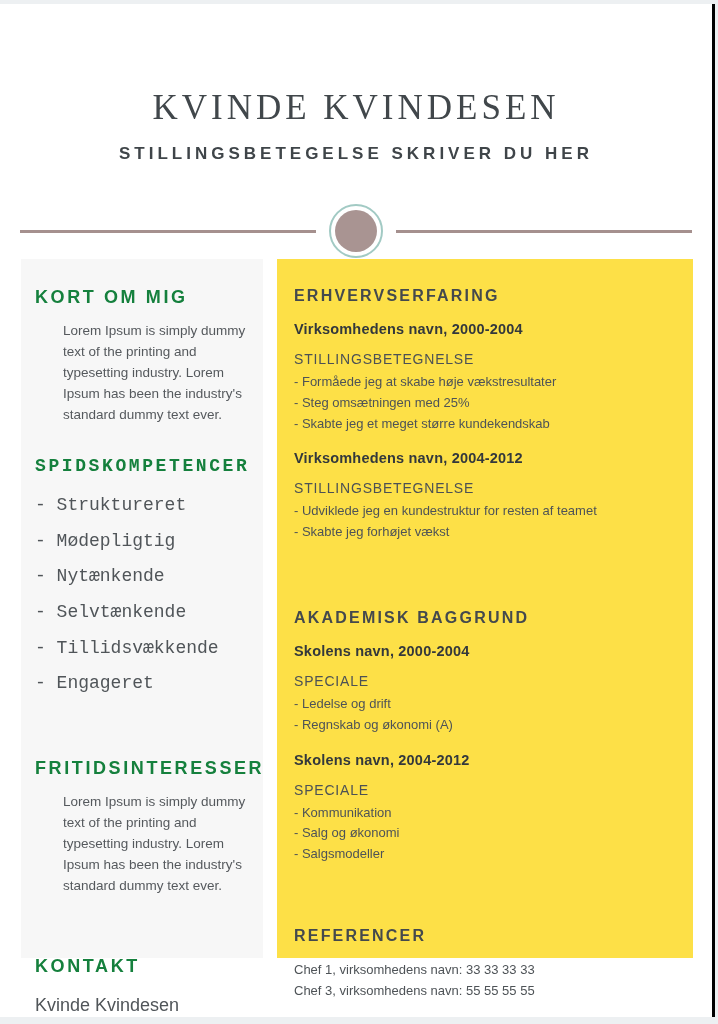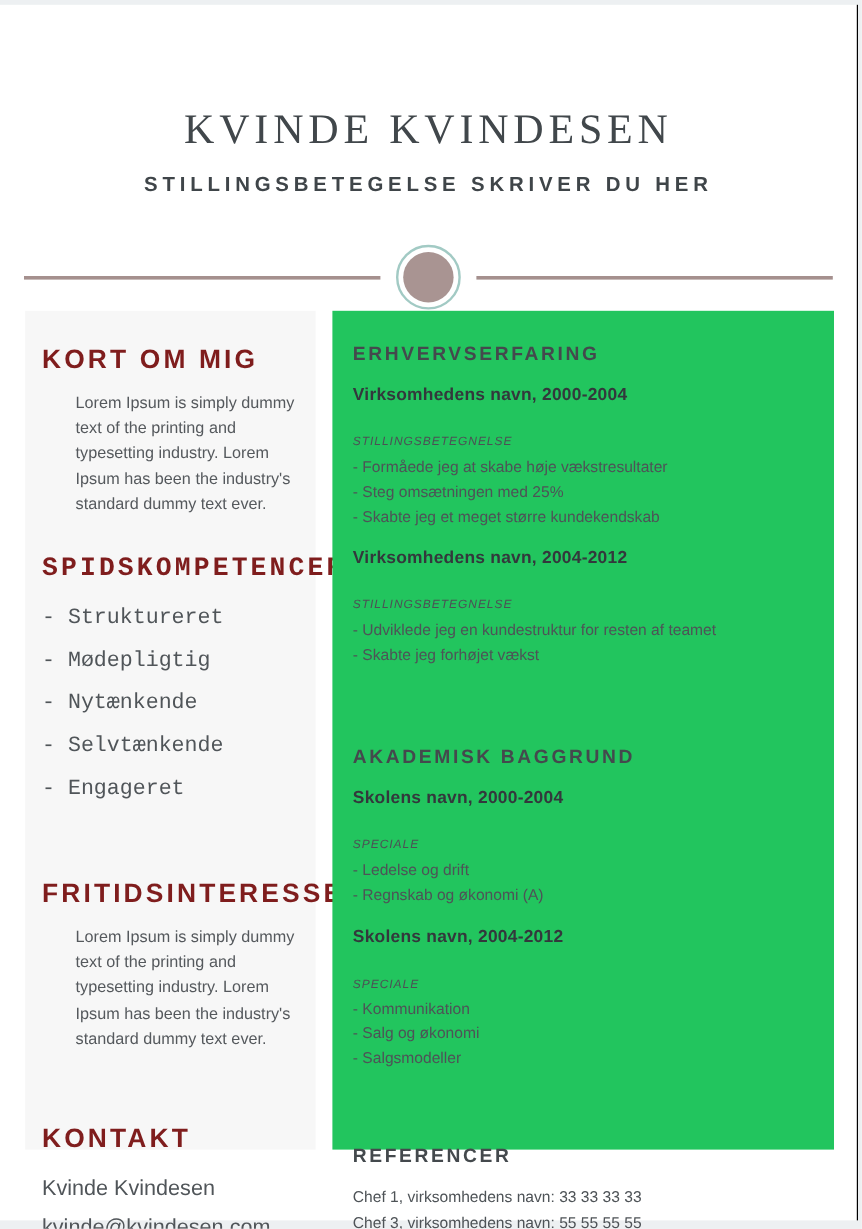--- a/index.html
+++ b/index.html
@@ -16,21 +16,21 @@
     background: #edf0f2;
     overflow: hidden;
   }
   .sheet {
     position: absolute;
     top: 4px;
     bottom: 7px;
     left: 0;
     width: 715px;
     background: #ffffff;
-    border-right: 1px solid #000000;
+    border-right: 3px solid #000000;
   }
   
   .header { text-align: center; }
   .doc-title {
     margin-top: 84px;
     font-family: "Liberation Serif", serif;
     font-size: 35px;
     font-weight: 500;
     letter-spacing: 4px;
     color: #41474b;
@@ -84,29 +84,29 @@
     gap: 14px;
   }
   .col-left {
     width: 242px;
     flex: 0 0 auto;
     background: #f7f7f7;
     padding: 28px 14px 20px 14px;
   }
   .col-right {
     flex: 1;
-    background: #22c55e;
+    background: #fde047;
     padding: 28px 26px 20px 17px;
   }
   
   .sec-heading {
-    font-size: 22px;
+    font-size: 18px;
     font-weight: 600;
     letter-spacing: 2.6px;
-    color: #7f1d1d;
+    color: #15803d;
   }
   .col-right .sec-heading { font-size: 16px; letter-spacing: 2.2px; color: #44494d; }
   .body-text {
     margin-top: 12px;
     font-size: 13.5px;
     line-height: 1.56;
     color: #55595d;
     margin-left: 28px;
   }
   .skill-list, .contact-list {
@@ -123,23 +123,22 @@
   .sec-contact  { margin-top: 60px; }
 
   .entry { margin-top: 16px; }
   .entry-title {
     font-size: 14.5px;
     font-weight: 700;
     letter-spacing: 0.2px;
     color: #33383c;
   }
   .entry-sub {
-    margin-top: 26px;
-    font-size: 10px;
-    font-style: italic;
+    margin-top: 14px;
+    font-size: 14px;
     letter-spacing: 0.8px;
     color: #4c5155;
   }
   .entry-list {
     margin-top: 5px;
     list-style: none;
     font-size: 13px;
     color: #4e5357;
   }
   .entry-list li { line-height: 1.6; }
@@ -182,20 +181,21 @@
           <div class="body-text">Lorem Ipsum is simply dummy text of the printing and typesetting industry. Lorem Ipsum has been the industry's standard dummy text ever.</div>
         </div>
 
         <div class="sec-skills">
           <div class="sec-heading">SPIDSKOMPETENCER</div>
           <ul class="skill-list">
             <li>- Struktureret</li>
             <li>- Mødepligtig</li>
             <li>- Nytænkende</li>
             <li>- Selvtænkende</li>
+            <li>- Tillidsvækkende</li>
             <li>- Engageret</li>
           </ul>
         </div>
 
         <div class="sec-hobbies">
           <div class="sec-heading">FRITIDSINTERESSER</div>
           <div class="body-text">Lorem Ipsum is simply dummy text of the printing and typesetting industry. Lorem Ipsum has been the industry's standard dummy text ever.</div>
         </div>
 
         <div class="sec-contact">

